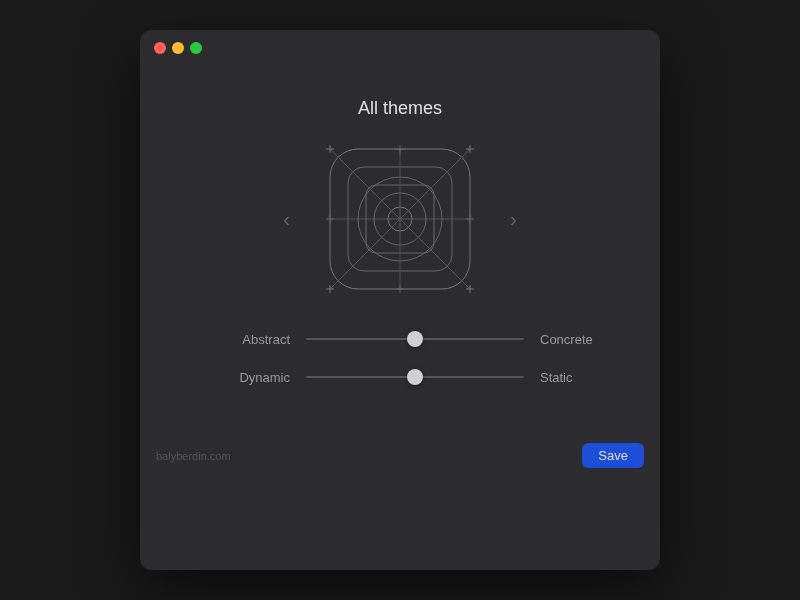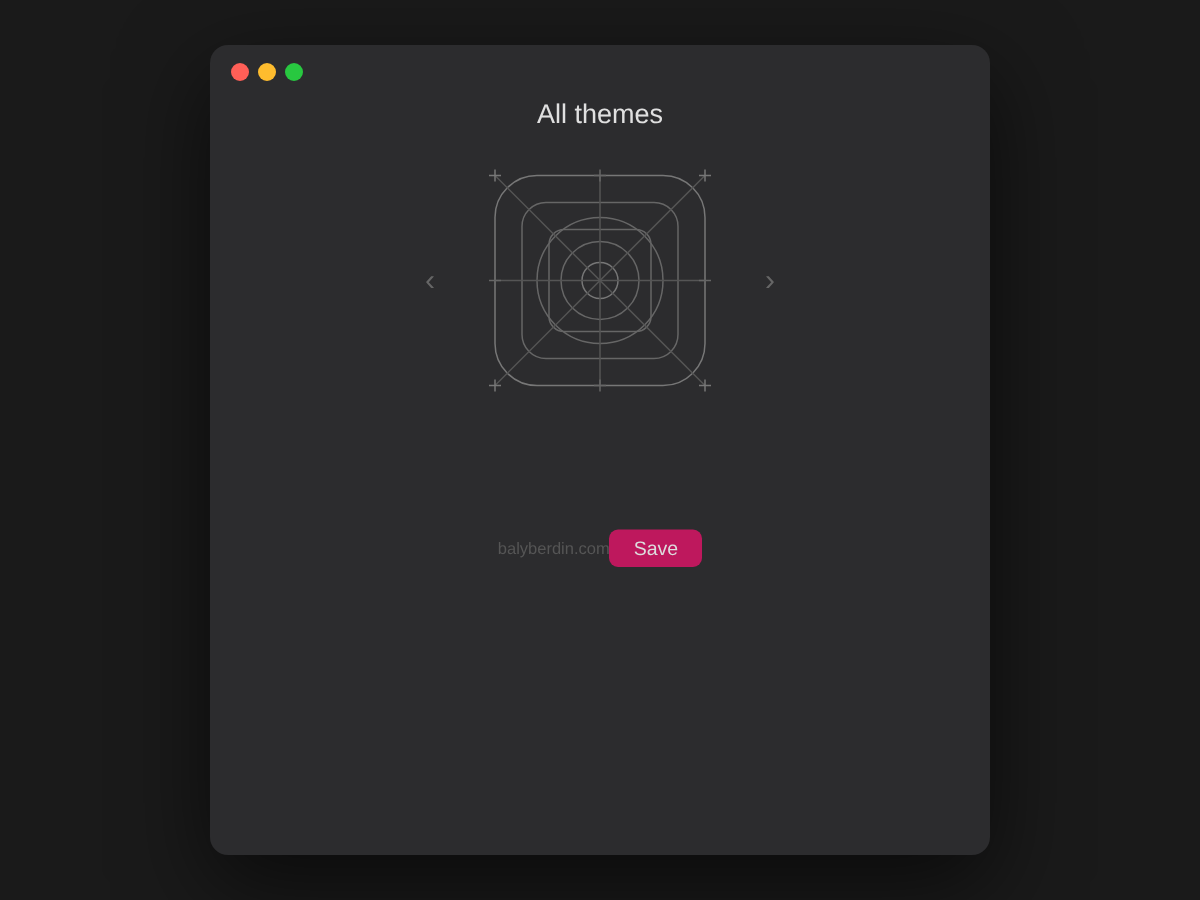--- a/index.html
+++ b/index.html
@@ -35,20 +35,21 @@
       width: 12px;
       height: 12px;
       border-radius: 50%;
     }
     .traffic-light.close { background: #ff5f57; }
     .traffic-light.minimize { background: #febc2e; }
     .traffic-light.maximize { background: #28c840; }
 
     .window-content {
       padding: 0 40px 30px;
+      margin-top: 32px;
     }
 
     .title {
       text-align: center;
       color: #e0e0e0;
       font-size: 18px;
       font-weight: 400;
       margin-bottom: 20px;
     }
 
@@ -123,33 +124,33 @@
       background: #d0d0d0;
       position: absolute;
       top: 50%;
       transform: translate(-50%, -50%);
       cursor: pointer;
       box-shadow: 0 1px 4px rgba(0,0,0,0.4);
     }
 
     .footer {
       display: flex;
-      justify-content: center;
+      justify-content: space-between;
       align-items: center;
       padding: 16px 16px 14px;
       margin-top: 10px;
     }
 
     .footer-credit {
       color: #555;
       font-size: 11px;
     }
 
     .save-button {
-      background: #be185d;
+      background: #1d4ed8;
       color: #ddd;
       border: none;
       border-radius: 6px;
       padding: 5px 16px;
       font-size: 13px;
       cursor: pointer;
     }
 
     
     .icon-svg {
@@ -214,23 +215,41 @@
         <line x1="10" y1="76" x2="10" y2="84" stroke="#666"></line>
         <line x1="146" y1="80" x2="154" y2="80" stroke="#666"></line>
         <line x1="150" y1="76" x2="150" y2="84" stroke="#666"></line>
       </svg>
 
       <div class="nav-arrow">›</div>
     </div>
 
     <div class="sliders-section">
 
-
-
-
+      <div class="slider-row">
+        <div class="slider-label-left">Abstract</div>
+        <div class="slider-track-container">
+          <div class="slider-track">
+            <div class="slider-thumb" style="left: 50%;"></div>
+          </div>
+        </div>
+        <div class="slider-label-right">Concrete</div>
+      </div>
+
+
+
+      <div class="slider-row">
+        <div class="slider-label-left">Dynamic</div>
+        <div class="slider-track-container">
+          <div class="slider-track">
+            <div class="slider-thumb" style="left: 50%;"></div>
+          </div>
+        </div>
+        <div class="slider-label-right">Static</div>
+      </div>
 
 
     </div>
   </div>
 
   <div class="footer">
     <span class="footer-credit">balyberdin.com</span>
     <button class="save-button">Save</button>
   </div>
 </div>

